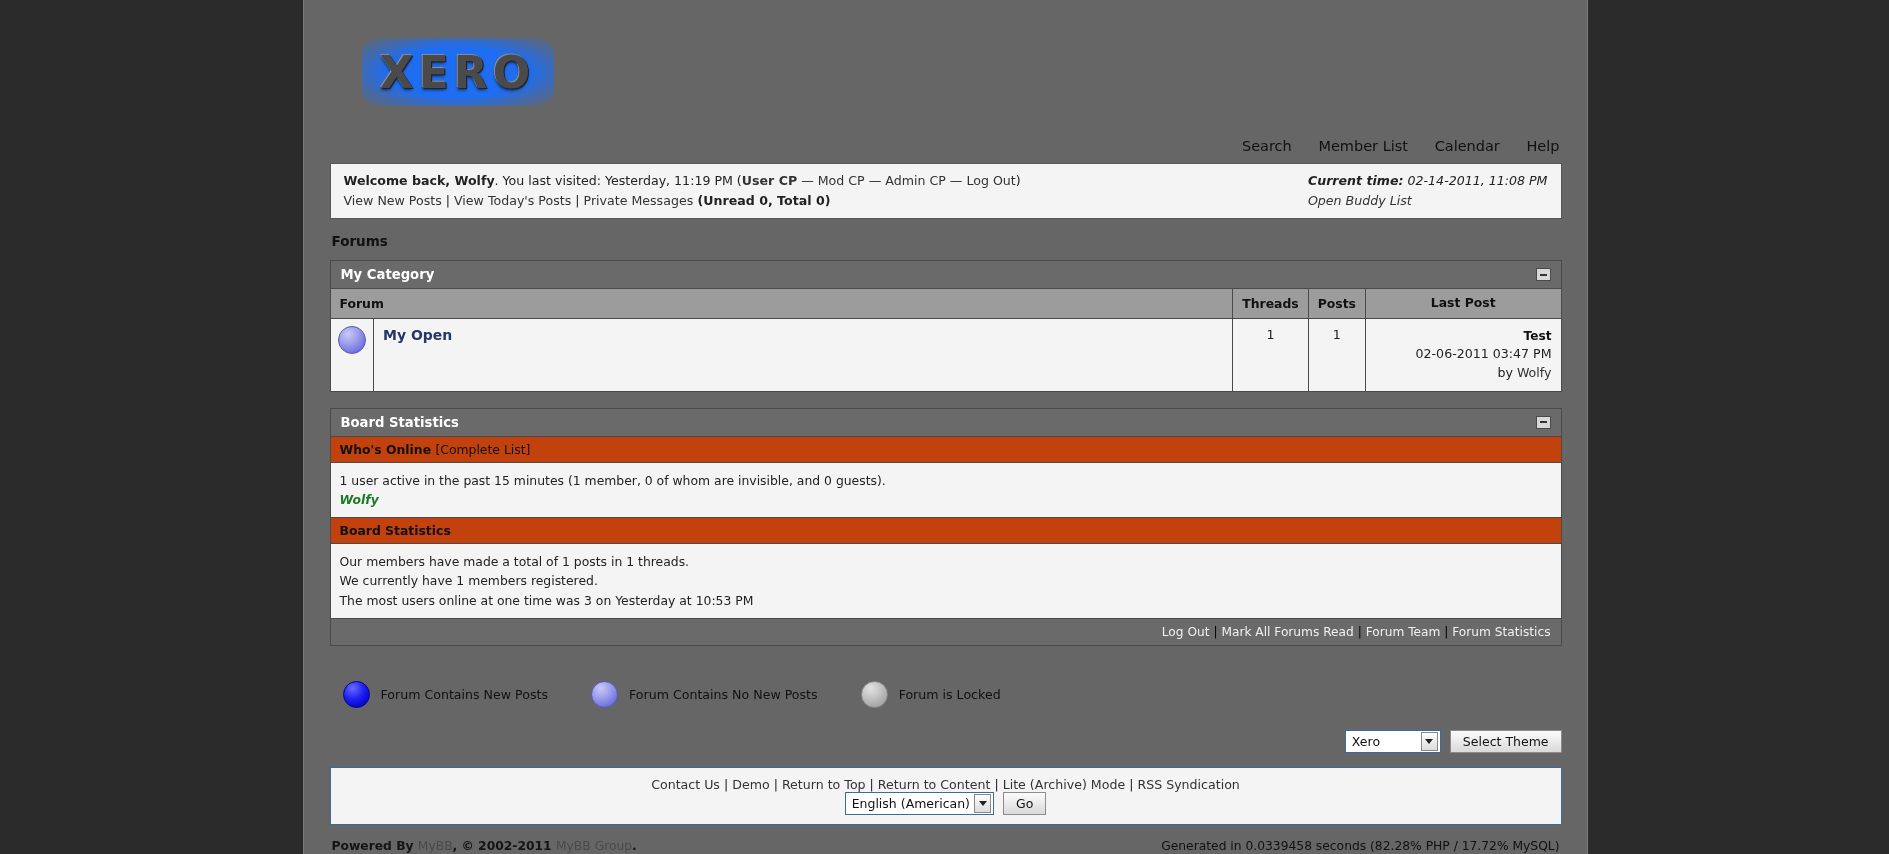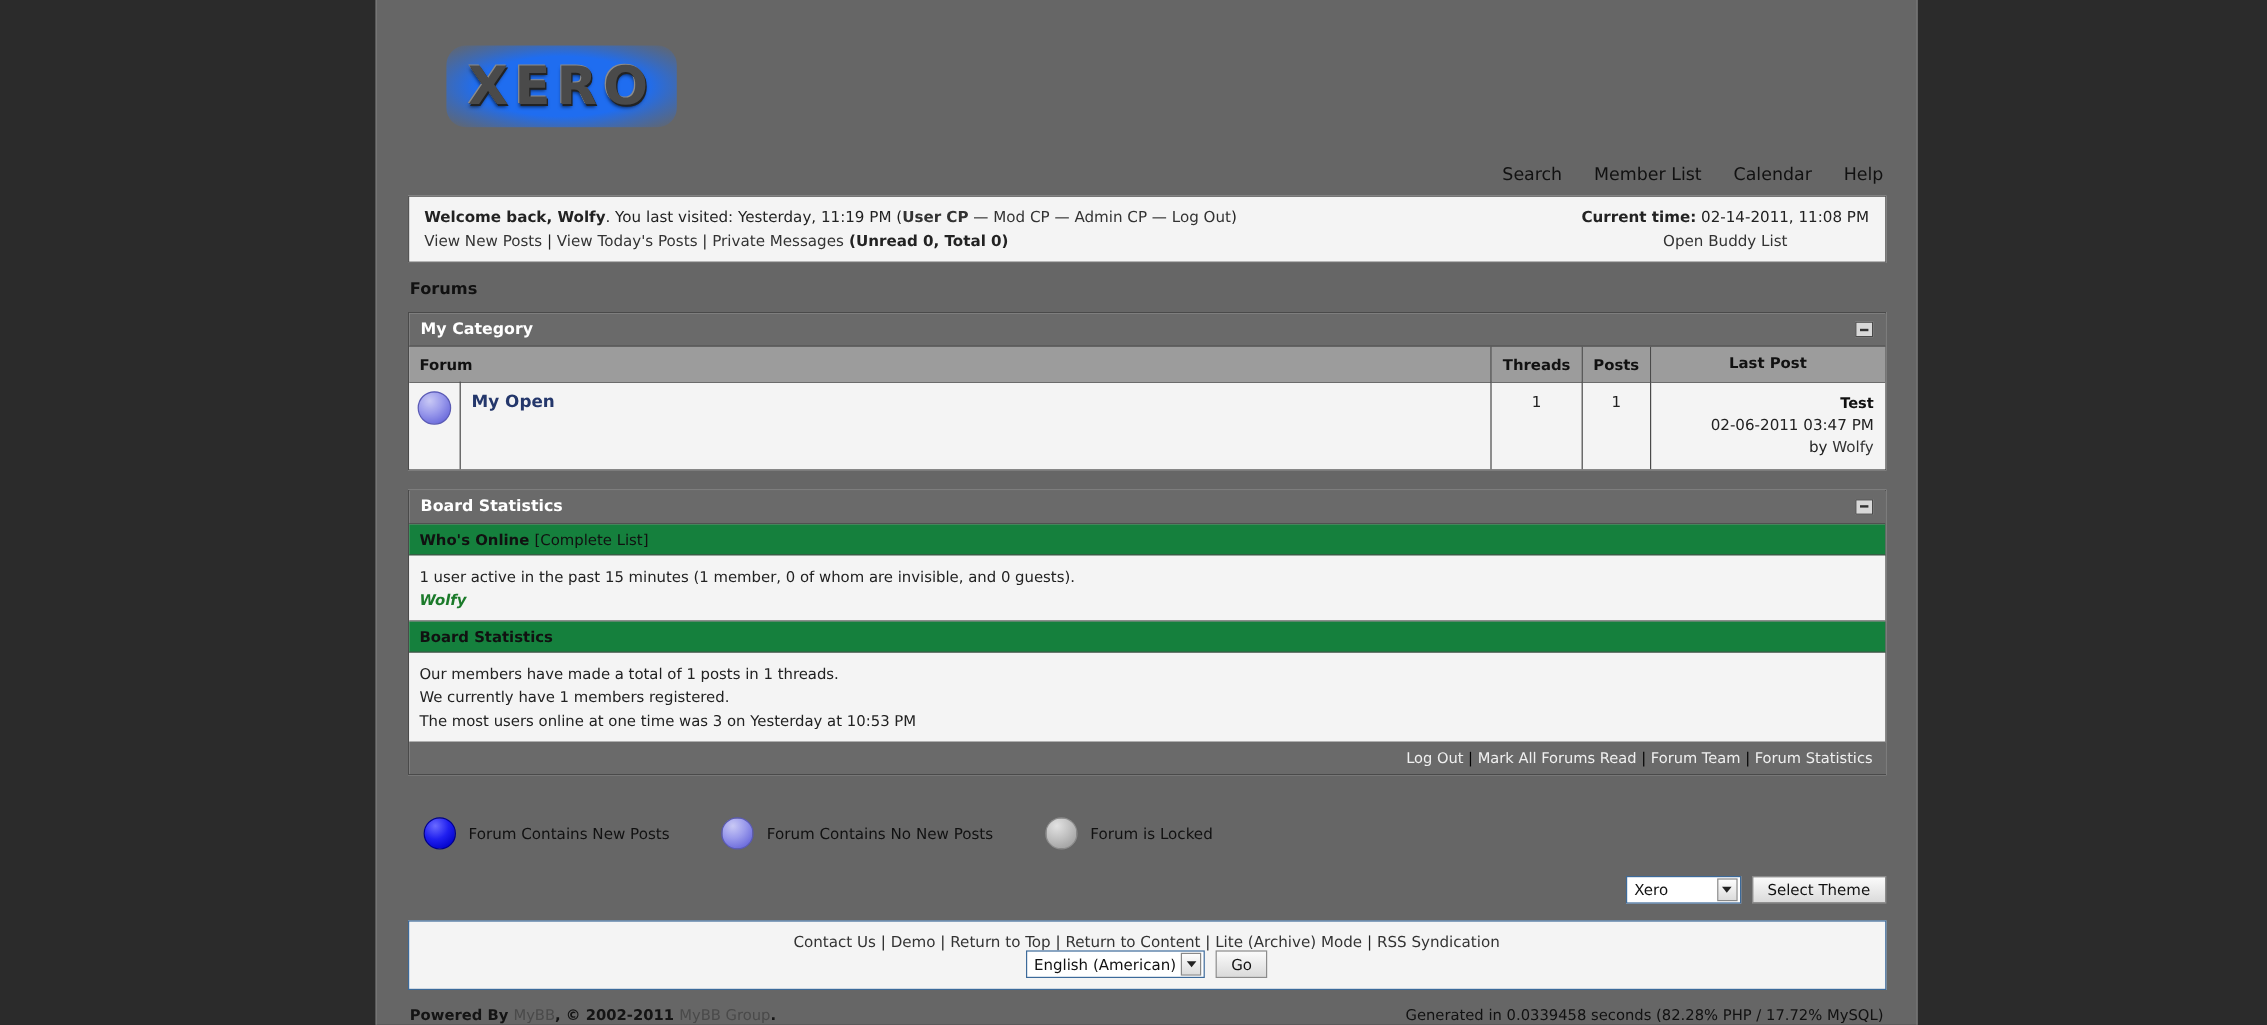--- a/index.html
+++ b/index.html
@@ -5,21 +5,21 @@
   * { box-sizing: border-box; }
   html, body {
     margin: 0; padding: 0;
     width: 1889px; height: 854px;
     background: #2b2b2b;
     font-family: "DejaVu Sans", sans-serif;
     overflow: hidden;
   }
   #page {
     position: absolute;
-    left: 313px; top: 0;
+    left: 303px; top: 0;
     width: 1285px; height: 854px;
     background: #666666;
     border-left: 1px solid #7a7a7a;
     border-right: 1px solid #7a7a7a;
   }
   .inner { width: 1232px; margin: 0 auto; position: relative; }
 
   
   #logo-wrap { height: 138px; position: relative; }
   #logo {
@@ -50,21 +50,21 @@
   
   #welcome {
     background: #f4f4f4;
     border: 1px solid #555;
     padding: 7px 13px 8px 13px;
     font-size: 12.6px; color: #222;
     display: flex; justify-content: space-between;
     line-height: 1.55;
   }
   #welcome a { color: #333; text-decoration: none; }
-  .wl-right { text-align: center; }
+  .wl-right { text-align: left; font-style: italic; }
   .b { font-weight: bold; }
 
   
   #breadcrumb {
     font-size: 13.5px; font-weight: bold; color: #111;
     padding: 14px 0 11px 2px;
   }
 
   
   .panel { border: 1px solid #4a4a4a; margin-bottom: 16px; background: #f4f4f4; }
@@ -112,21 +112,21 @@
 
   .fi {
     display: inline-block;
     width: 28px; height: 28px; border-radius: 50%;
     background: radial-gradient(circle at 35% 27%, #c9c9f5 0%, #9b9bec 42%, #6f6fdd 78%, #5555c8 100%);
     border: 1px solid #5a5ab4;
   }
 
   
   .sub-head {
-    background: #15803d;
+    background: #c2410c;
     font-size: 12.4px; color: #111;
     padding: 5px 9px;
     border-bottom: 1px solid #4a4a4a;
     font-weight: bold;
   }
   .sub-head .light { font-weight: normal; }
   .sub-head a { color: #111; text-decoration: none; }
   .sub-body {
     background: #f4f4f4;
     font-size: 12.4px; color: #222;

